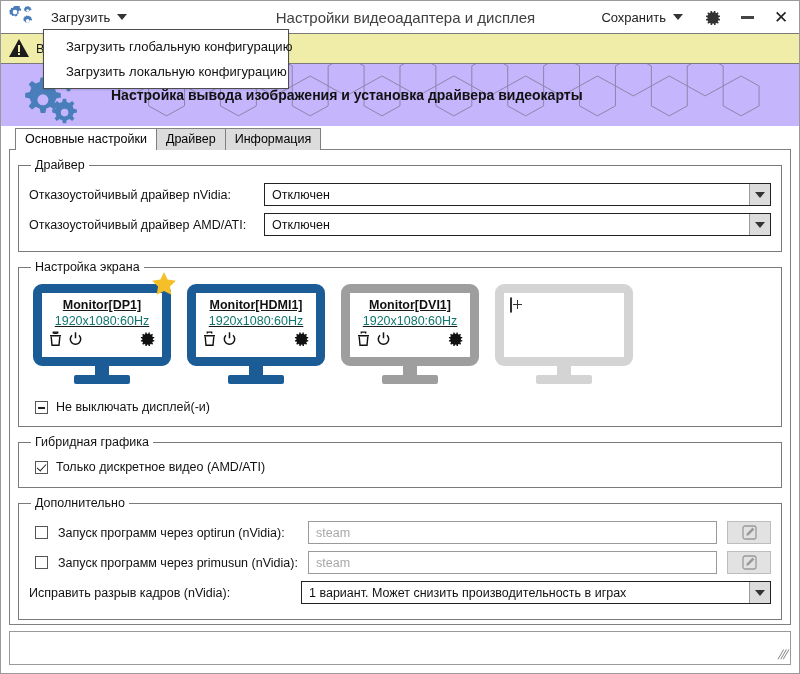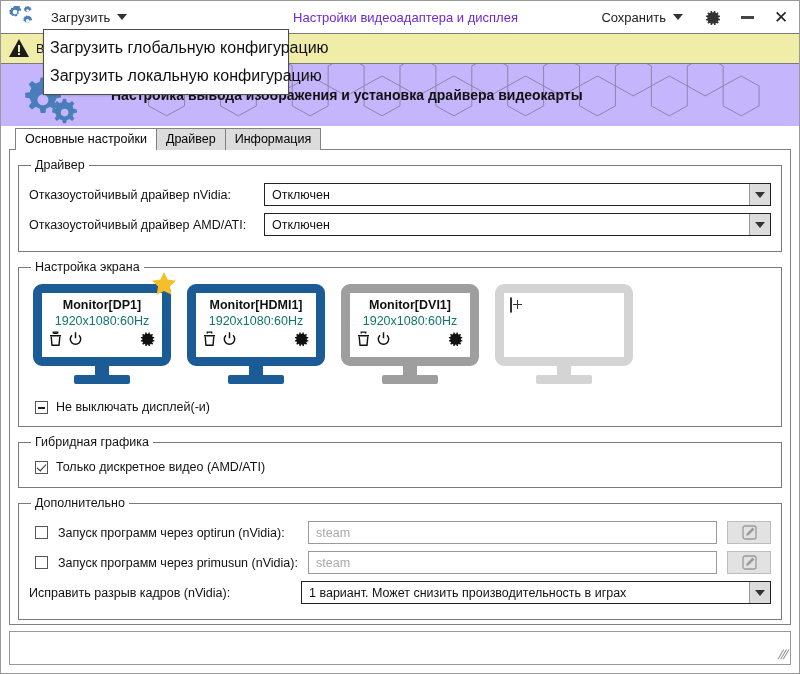--- a/index.html
+++ b/index.html
@@ -33,36 +33,36 @@
   }
   .app-icon { width:26px; height:22px; margin-right:10px; flex:0 0 auto; position:relative; }
   .menu-btn {
     display:flex; align-items:center; gap:7px;
     font-size:13px; color:#222;
     padding:3px 6px; cursor:default;
   }
   .caret { width:0;height:0;border-left:5px solid transparent;border-right:5px solid transparent;border-top:6px solid #333; }
   .title-center {
     position:absolute; left:11px; right:0; text-align:center;
-    font-size:13px; color:#6d28d9; pointer-events:none;
+    font-size:15px; color:#404040; pointer-events:none;
   }
   .tb-right { margin-left:auto; display:flex; align-items:center; gap:14px; z-index:2; }
   .win-btn { width:20px;height:20px;display:flex;align-items:center;justify-content:center;cursor:default;color:#333; }
   .dash { width:13px;height:3px;background:#444; }
   .xmark { font-size:17px; line-height:1; color:#222; font-family:"Liberation Sans",sans-serif; }
 
   
   .dropdown {
     position:absolute; left:42px; top:28px;
     width:246px;
     background:#fff; border:1px solid #4d4d4d;
     z-index:60; padding:4px 0;
     box-shadow:0 1px 2px rgba(0,0,0,.12);
   }
-  .dropdown .mi { padding:5px 6px; font-size:16px; color:#111; cursor:default; white-space:nowrap; }
+  .dropdown .mi { padding:5px 22px; font-size:13px; color:#111; cursor:default; white-space:nowrap; }
 
   
   .warnbar {
     height:30px; min-height:30px;
     background:#f0eda8;
     border-bottom:1px solid #7a7a7a;
     display:flex; align-items:center;
     padding:0 8px; gap:7px;
     position:relative; z-index:1;
   }
@@ -149,21 +149,21 @@
   .iconbtn {
     width:44px; height:23px; background:#e2e2e2; border:1px solid #bdbdbd;
     display:flex; align-items:center; justify-content:center; flex:0 0 auto;
   }
 
   
   .monitors { display:flex; gap:16px; padding:6px 2px 2px 4px; }
   .mon { width:138px; position:relative; }
   .mon .screen {
     border:9px solid #1b5b96; border-radius:9px; background:#fff;
-    height:82px; padding:5px 6px 8px 6px; position:relative;
+    height:82px; padding:5px 6px 8px 6px; position:relative;text-decoration:underline;
   }
   .mon.gray .screen { border-color:#9e9e9e; }
   .mon.empty .screen { border-color:#d4d4d4; }
   .mon .mname { text-align:center; font-size:12.5px; font-weight:bold; color:#111; }
   .mon .mres { text-align:center; font-size:12.5px; color:#0f766e; margin-top:2px; }
   .mon .micons { display:flex; align-items:center; margin-top:3px; }
   .mon .micons .left { display:flex; gap:5px; }
   .mon .micons .right { margin-left:auto; }
   .stand { display:flex; flex-direction:column; align-items:center; }
   .neck { width:14px; height:9px; background:#1b5b96; }

